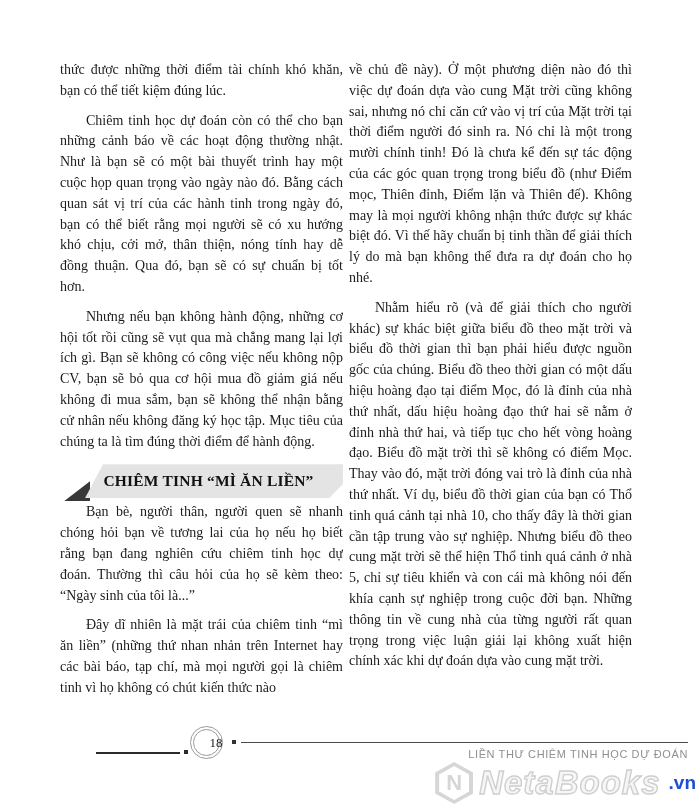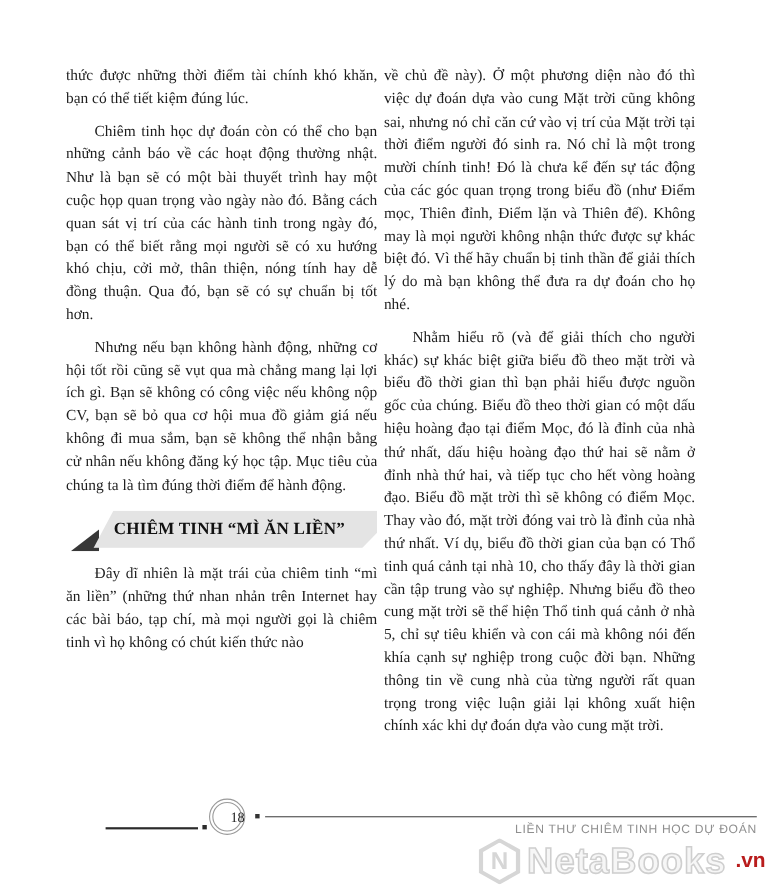--- a/index.html
+++ b/index.html
@@ -26,21 +26,21 @@
     height:686px;
     overflow:hidden;
   }
   .col p{margin:0 0 9px 0;}
   .col p.indent{text-indent:26px;}
 
   
   .banner{
     position:relative;
     height:34px;
-    margin:12px 0 14px 0;
+    margin:12px 0 4px 0;
   }
   .banner-fold{
     position:absolute;
     left:4px;bottom:-3px;
     width:26px;height:20px;
     background:#383838;
     clip-path:polygon(0 100%, 100% 0, 100% 100%);
     z-index:1;
   }
   .banner-bg{
@@ -125,45 +125,47 @@
     font-family:"Liberation Sans", sans-serif;
     font-weight:bold;font-size:22px;color:#d6d6d6;
   }
   .wm-text{
     font-family:"Liberation Sans", sans-serif;
     font-weight:bold;
     font-size:33px;
     color:#f6f6f6;
     -webkit-text-stroke:1.4px #cfcfcf;
     letter-spacing:1px;
+    font-style:italic;
   }
   .wm-tld{
     font-family:"Liberation Sans", sans-serif;
     font-weight:bold;
     font-size:19px;
-    color:#b91c1c;
+    color:#1d4ed8;
     margin-left:2px;
   }
 </style>
 </head>
 <body>
 
 <div class="columns">
 
   <div class="col">
     <p>thức được những thời điểm tài chính khó khăn, bạn có thể tiết kiệm đúng lúc.</p>
     <p class="indent">Chiêm tinh học dự đoán còn có thể cho bạn những cảnh báo về các hoạt động thường nhật. Như là bạn sẽ có một bài thuyết trình hay một cuộc họp quan trọng vào ngày nào đó. Bằng cách quan sát vị trí của các hành tinh trong ngày đó, bạn có thể biết rằng mọi người sẽ có xu hướng khó chịu, cởi mở, thân thiện, nóng tính hay dễ đồng thuận. Qua đó, bạn sẽ có sự chuẩn bị tốt hơn.</p>
     <p class="indent">Nhưng nếu bạn không hành động, những cơ hội tốt rồi cũng sẽ vụt qua mà chẳng mang lại lợi ích gì. Bạn sẽ không có công việc nếu không nộp CV, bạn sẽ bỏ qua cơ hội mua đồ giảm giá nếu không đi mua sắm, bạn sẽ không thể nhận bằng cử nhân nếu không đăng ký học tập. Mục tiêu của chúng ta là tìm đúng thời điểm để hành động.</p>
 
     <div class="banner">
       <div class="banner-fold"></div>
       <div class="banner-bg"></div>
       <div class="banner-title">CHIÊM TINH “MÌ ĂN LIỀN”</div>
     </div>
 
+    <p class="indent">Bạn bè, người thân, người quen sẽ nhanh chóng hỏi bạn về tương lai của họ nếu họ biết rằng bạn đang nghiên cứu chiêm tinh học dự đoán. Thường thì câu hỏi của họ sẽ kèm theo: “Ngày sinh của tôi là...”</p>
     <p class="indent">Đây dĩ nhiên là mặt trái của chiêm tinh “mì ăn liền” (những thứ nhan nhản trên Internet hay các bài báo, tạp chí, mà mọi người gọi là chiêm tinh vì họ không có chút kiến thức nào</p>
   </div>
 
   <div class="col">
     <p>về chủ đề này). Ở một phương diện nào đó thì việc dự đoán dựa vào cung Mặt trời cũng không sai, nhưng nó chỉ căn cứ vào vị trí của Mặt trời tại thời điểm người đó sinh ra. Nó chỉ là một trong mười chính tinh! Đó là chưa kể đến sự tác động của các góc quan trọng trong biểu đồ (như Điểm mọc, Thiên đỉnh, Điểm lặn và Thiên đế). Không may là mọi người không nhận thức được sự khác biệt đó. Vì thế hãy chuẩn bị tinh thần để giải thích lý do mà bạn không thể đưa ra dự đoán cho họ nhé.</p>
     <p class="indent">Nhằm hiểu rõ (và để giải thích cho người khác) sự khác biệt giữa biểu đồ theo mặt trời và biểu đồ thời gian thì bạn phải hiểu được nguồn gốc của chúng. Biểu đồ theo thời gian có một dấu hiệu hoàng đạo tại điểm Mọc, đó là đỉnh của nhà thứ nhất, dấu hiệu hoàng đạo thứ hai sẽ nằm ở đỉnh nhà thứ hai, và tiếp tục cho hết vòng hoàng đạo. Biểu đồ mặt trời thì sẽ không có điểm Mọc. Thay vào đó, mặt trời đóng vai trò là đỉnh của nhà thứ nhất. Ví dụ, biểu đồ thời gian của bạn có Thổ tinh quá cảnh tại nhà 10, cho thấy đây là thời gian cần tập trung vào sự nghiệp. Nhưng biểu đồ theo cung mặt trời sẽ thể hiện Thổ tinh quá cảnh ở nhà 5, chỉ sự tiêu khiển và con cái mà không nói đến khía cạnh sự nghiệp trong cuộc đời bạn. Những thông tin về cung nhà của từng người rất quan trọng trong việc luận giải lại không xuất hiện chính xác khi dự đoán dựa vào cung mặt trời.</p>
   </div>
 
 </div>
 

